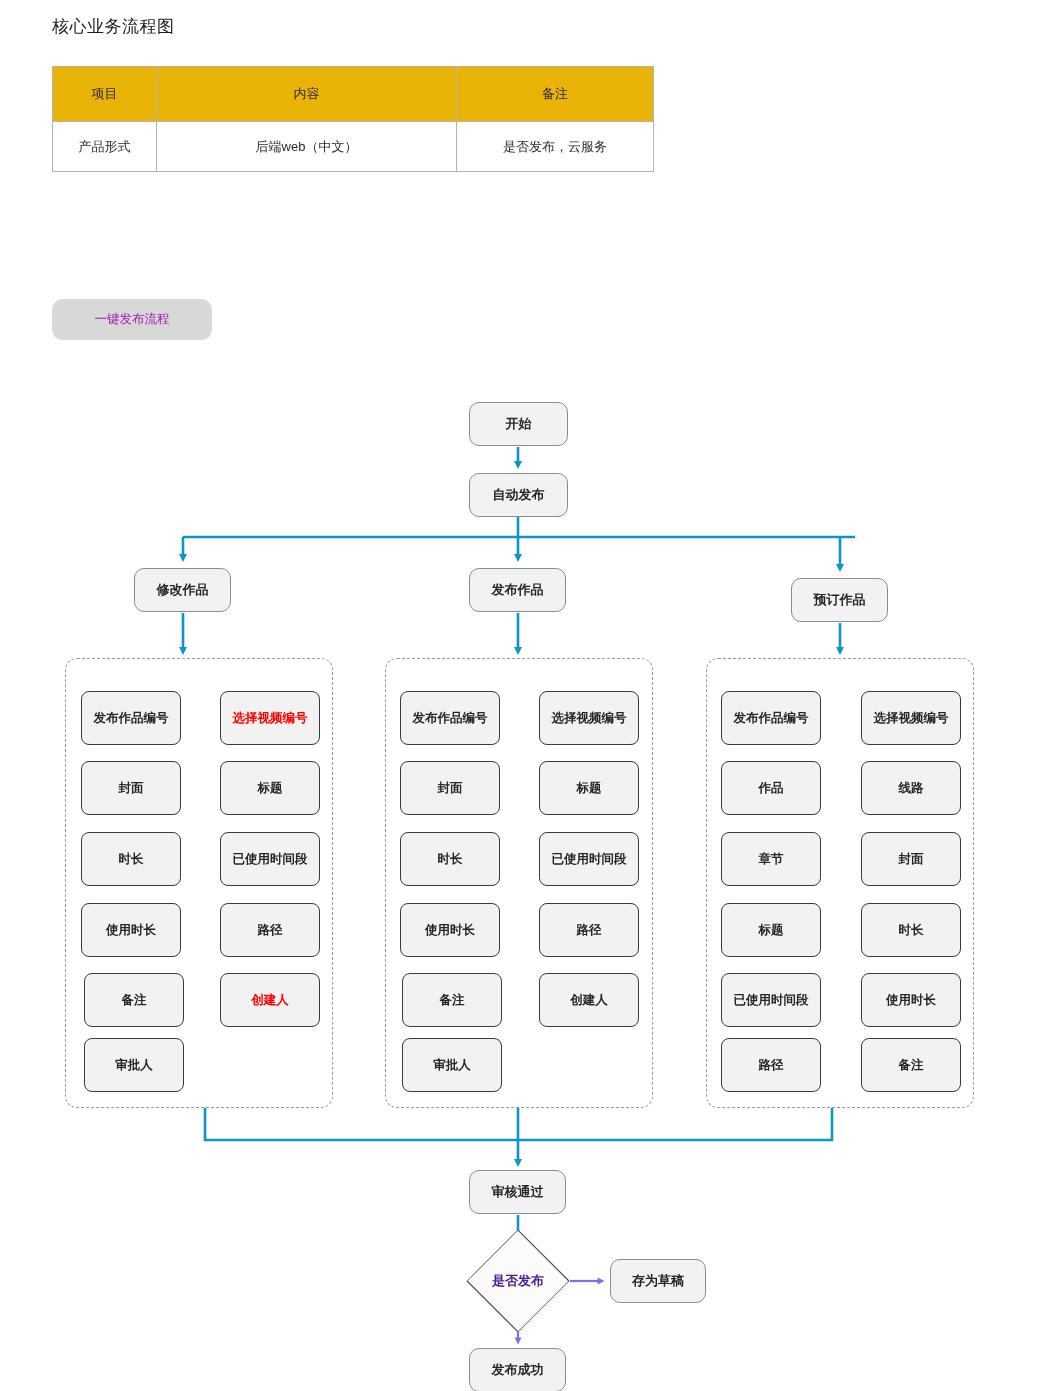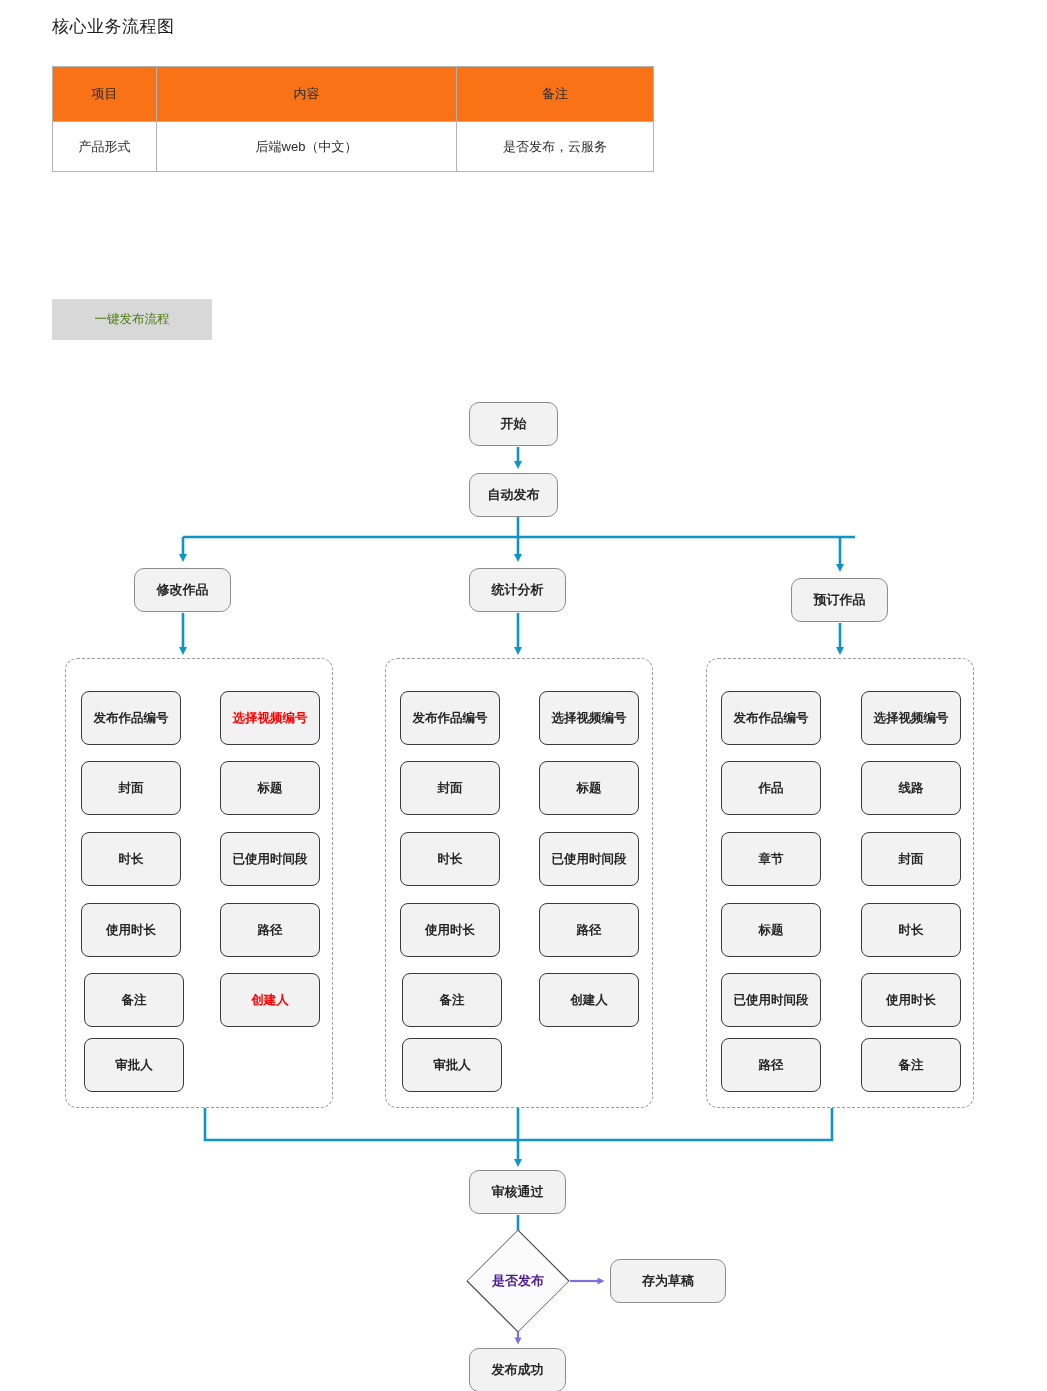--- a/index.html
+++ b/index.html
@@ -29,52 +29,52 @@
     border:1px solid #b3b3b3;
     font-size:13px;
     font-weight:normal;
     text-align:center;
     vertical-align:middle;
     color:#2b2b2b;
     padding:8px 10px;
     line-height:1.5;
   }
   #spec-table thead th{
-    background:#f97316;
+    background:#eab308;
     height:38px;
   }
   #spec-table tbody tr{height:50px;}
   .col-item{width:104px;}
   .col-content{width:300px;}
   .col-remark{width:197px;}
   
   #section-label{
     position:absolute;left:52px;top:299px;
     width:160px;height:41px;
     background:#d8d8d8;
     display:flex;align-items:center;justify-content:center;
-    font-size:12.5px;color:#4d7c0f;
+    font-size:12.5px;color:#a21caf;border-radius:11px;
   }
   
   #flow{
     position:absolute;left:0;top:0;width:1047px;height:1391px;
     pointer-events:none;
   }
   .node{
     position:absolute;
     background:#f2f2f2;
     border:1px solid #8c8c8c;
     border-radius:10px;
     display:flex;align-items:center;justify-content:center;
     font-size:13px;font-weight:bold;color:#262626;
     box-sizing:border-box;
     text-align:center;
     line-height:1.2;
   }
-  .node.start{width:89px;height:44px;}
+  .node.start{width:99px;height:44px;}
   .node.stage{width:97px;height:44px;}
   .field{
     position:absolute;
     background:#f2f2f2;
     border:1px solid #3a3a3a;
     border-radius:8px;
     display:flex;align-items:center;justify-content:center;
     font-size:12.5px;font-weight:bold;color:#262626;
     box-sizing:border-box;
     width:100px;height:54px;
@@ -170,21 +170,21 @@
 
     <path d="M518,1313 L518,1341" marker-end="url(#ah-purple)"></path>
   </g>
 </svg>
 
 <div class="node start" style="left:469px;top:402px;">开始</div>
 
 <div class="node start" style="left:469px;top:473px;text-align:center;">自动发布</div>
 
 <div class="node stage" style="left:134px;top:568px;">修改作品</div>
-<div class="node stage" style="left:469px;top:568px;">统计分析</div>
+<div class="node stage" style="left:469px;top:568px;">发布作品</div>
 <div class="node stage" style="left:791px;top:578px;">预订作品</div>
 
 <div class="group-box" style="left:65px;top:658px;width:268px;height:450px;"></div>
 <div class="field" style="left:81px;top:691px;">发布作品编号</div>
 <div class="field alert" style="left:220px;top:691px;">选择视频编号</div>
 <div class="field" style="left:81px;top:761px;">封面</div>
 <div class="field" style="left:220px;top:761px;">标题</div>
 <div class="field" style="left:81px;top:832px;">时长</div>
 <div class="field" style="left:220px;top:832px;">已使用时间段</div>
 <div class="field" style="left:81px;top:903px;">使用时长</div>
@@ -220,15 +220,15 @@
 <div class="field" style="left:721px;top:1038px;">路径</div>
 <div class="field" style="left:861px;top:1038px;">备注</div>
 
 <div class="node stage" style="left:469px;top:1170px;">审核通过</div>
 
 <div class="diamond" style="left:466px;top:1250px;">
   <div class="dshape"></div>
   <div class="dlabel">是否发布</div>
 </div>
 
-<div class="node stage" style="left:610px;top:1259px;width:116px;height:44px;">存为草稿</div>
+<div class="node stage" style="left:610px;top:1259px;width:96px;height:44px;">存为草稿</div>
 
 <div class="node stage" style="left:469px;top:1348px;">发布成功</div>
 
 </body></html>

